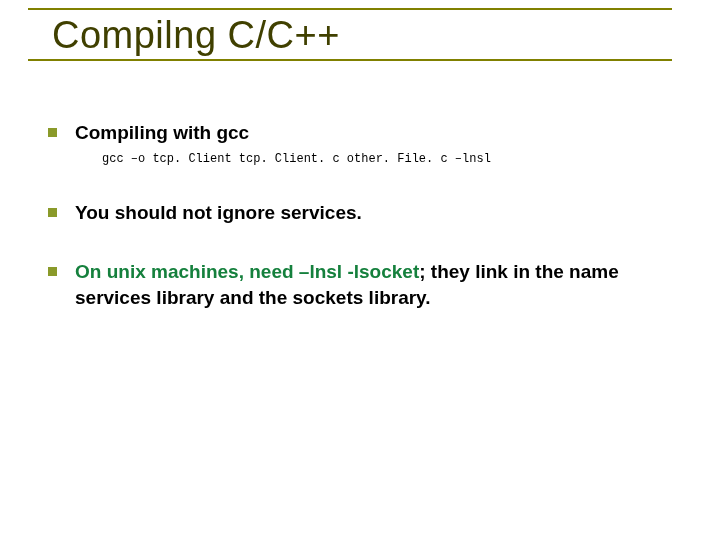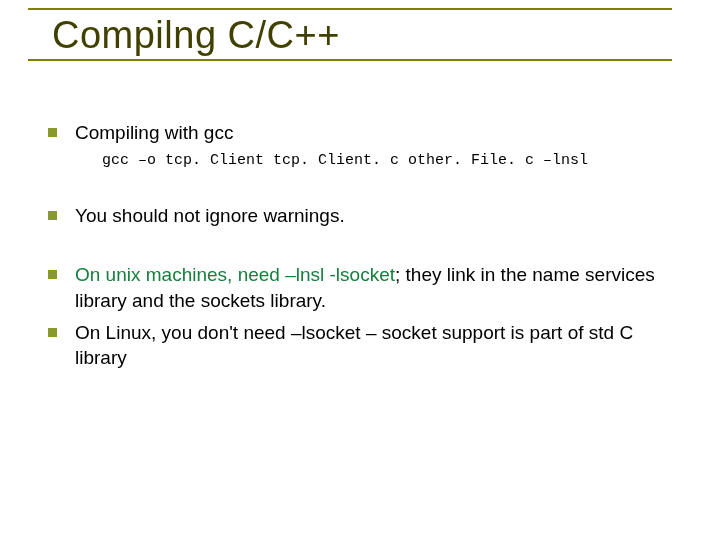--- a/index.html
+++ b/index.html
@@ -49,35 +49,36 @@
   }
   .group {
     margin-bottom: 34px;
   }
   .item {
     display: flex;
     align-items: flex-start;
     margin-bottom: 6px;
     font-size: 19px;
     line-height: 1.35;
+    font-weight: bold;
   }
   .bullet {
     width: 9px;
     height: 9px;
     background: #8a9a2a;
     flex: 0 0 auto;
     margin-top: 8px;
     margin-right: 18px;
   }
   .text {
     flex: 1 1 auto;
   }
   .code-indent {
     font-family: "Courier New", Courier, monospace;
-    font-size: 15px;
+    font-size: 12px;
     margin-left: 54px;
     margin-top: 2px;
     white-space: pre;
   }
   .brown { color: #15803d; }
 </style>
 </head>
 <body>
 <div class="slide">
 
@@ -93,32 +94,28 @@
     <div class="item">
       <div class="bullet"></div>
       <div class="text">Compiling with gcc</div>
     </div>
     <div class="code-indent">gcc –o tcp. Client tcp. Client. c other. File. c –lnsl</div>
   </div>
 
   <div class="group">
     <div class="item">
       <div class="bullet"></div>
-      <div class="text">You should not ignore warnings.</div>
+      <div class="text">You should not ignore services.</div>
     </div>
   </div>
 
   <div class="group">
     <div class="item">
       <div class="bullet"></div>
       <div class="text">
         <span class="brown">On unix machines, need –lnsl -lsocket</span><span>; they link in the name services library and the sockets library.</span>
       </div>
     </div>
-    <div class="item">
-      <div class="bullet"></div>
-      <div class="text">On Linux, you don't need –lsocket – socket support is part of std C library</div>
-    </div>
   </div>
 
 </div>
 
 </div>
 
 </body></html>

